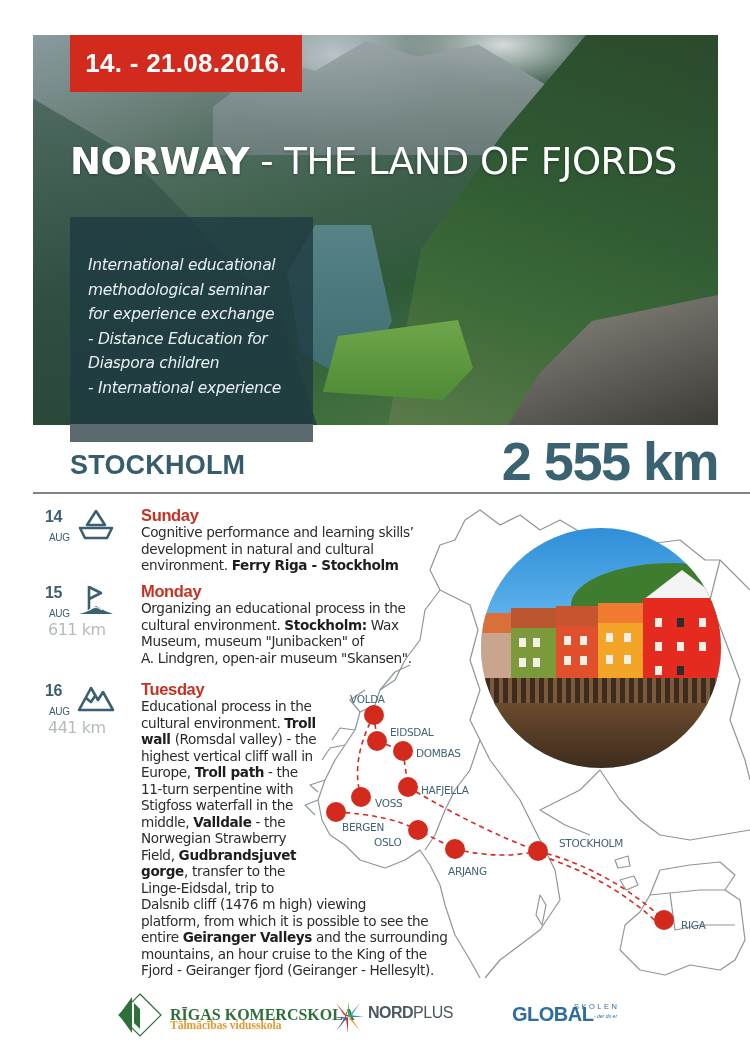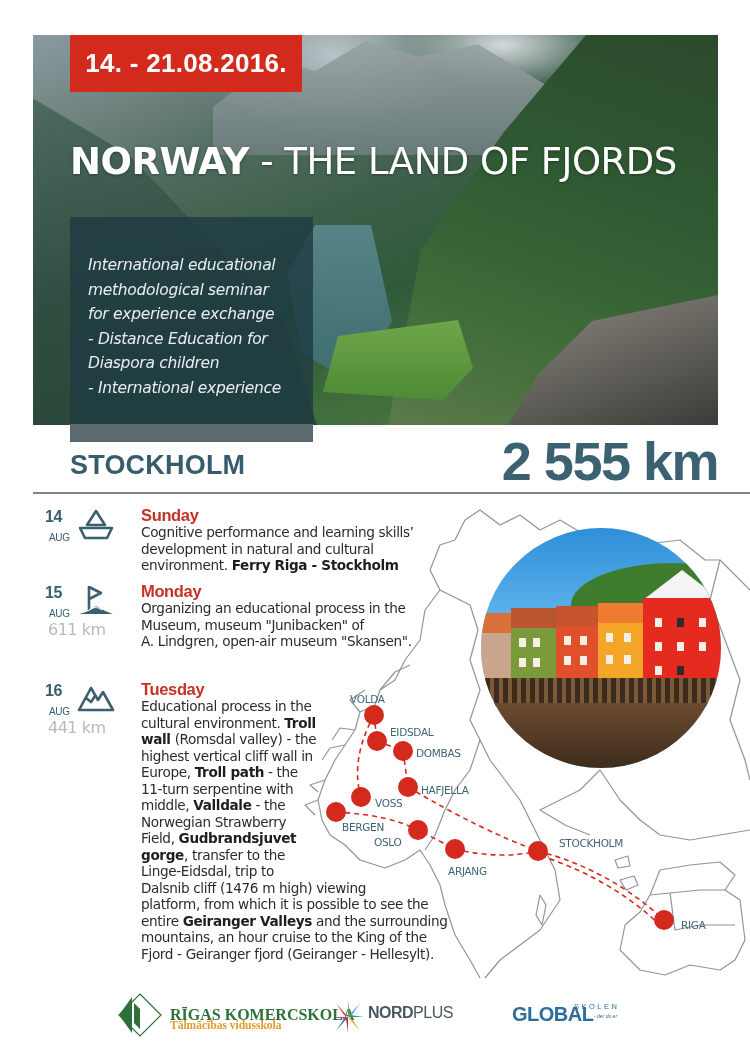--- a/index.html
+++ b/index.html
@@ -275,20 +275,21 @@
     <g fill="none" stroke="#3a6070" stroke-width="2.6" stroke-linejoin="round">
       <path d="M12 2 L12 26"></path>
       <path d="M12 3 L24 9 L12 15"></path>
     </g>
     <path d="M2 30 Q12 28 19 22 Q27 27 36 30 Z" fill="#3a6070"></path>
     <path d="M12 26 Q19 21 25 26" fill="none" stroke="#fff" stroke-width="1.2"></path>
   </svg>
   <div class="day-body">
     <div class="day-name">Monday</div>
     <div class="ln"><span>Organizing an educational process in the</span></div>
+    <div class="ln"><span>cultural environment. </span><b>Stockholm:</b><span> Wax</span></div>
     <div class="ln"><span>Museum, museum "Junibacken" of</span></div>
     <div class="ln"><span>A. Lindgren, open-air museum "Skansen".</span></div>
   </div>
 </div>
 
 <div class="day" style="top:682px;">
   <div class="day-num">16</div>
   <div class="day-month">AUG</div>
   <div class="day-km">441 km</div>
   <svg class="day-icon" viewBox="0 0 38 32">
@@ -298,20 +299,21 @@
     </g>
   </svg>
   <div class="day-body">
     <div class="day-name">Tuesday</div>
     <div class="ln"><span>Educational process in the</span></div>
     <div class="ln"><span>cultural environment. </span><b>Troll</b></div>
     <div class="ln"><b>wall</b><span> (Romsdal valley) - the</span></div>
     <div class="ln"><span>highest vertical cliff wall in</span></div>
     <div class="ln"><span>Europe, </span><b>Troll path</b><span> - the</span></div>
     <div class="ln"><span>11-turn serpentine with</span></div>
+    <div class="ln"><span>Stigfoss waterfall in the</span></div>
     <div class="ln"><span>middle, </span><b>Valldale</b><span> - the</span></div>
     <div class="ln"><span>Norwegian Strawberry</span></div>
     <div class="ln"><span>Field, </span><b>Gudbrandsjuvet</b></div>
     <div class="ln"><b>gorge</b><span>, transfer to the</span></div>
     <div class="ln"><span>Linge-Eidsdal, trip to</span></div>
     <div class="ln"><span>Dalsnib cliff (1476 m high) viewing</span></div>
     <div class="ln"><span>platform, from which it is possible to see the</span></div>
     <div class="ln"><span>entire </span><b>Geiranger Valleys</b><span> and the surrounding</span></div>
     <div class="ln"><span>mountains, an hour cruise to the King of the</span></div>
     <div class="ln"><span>Fjord - Geiranger fjord (Geiranger - Hellesylt).</span></div>

